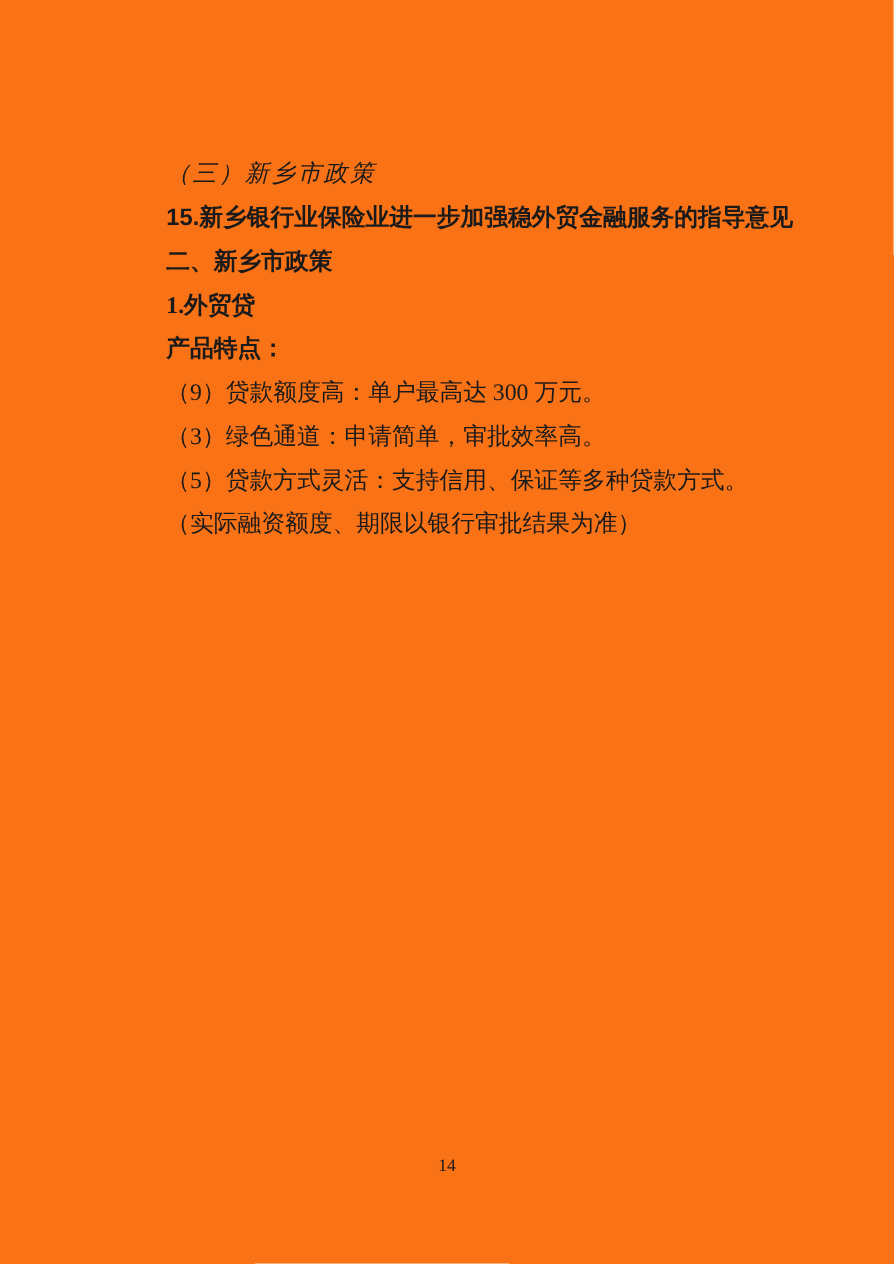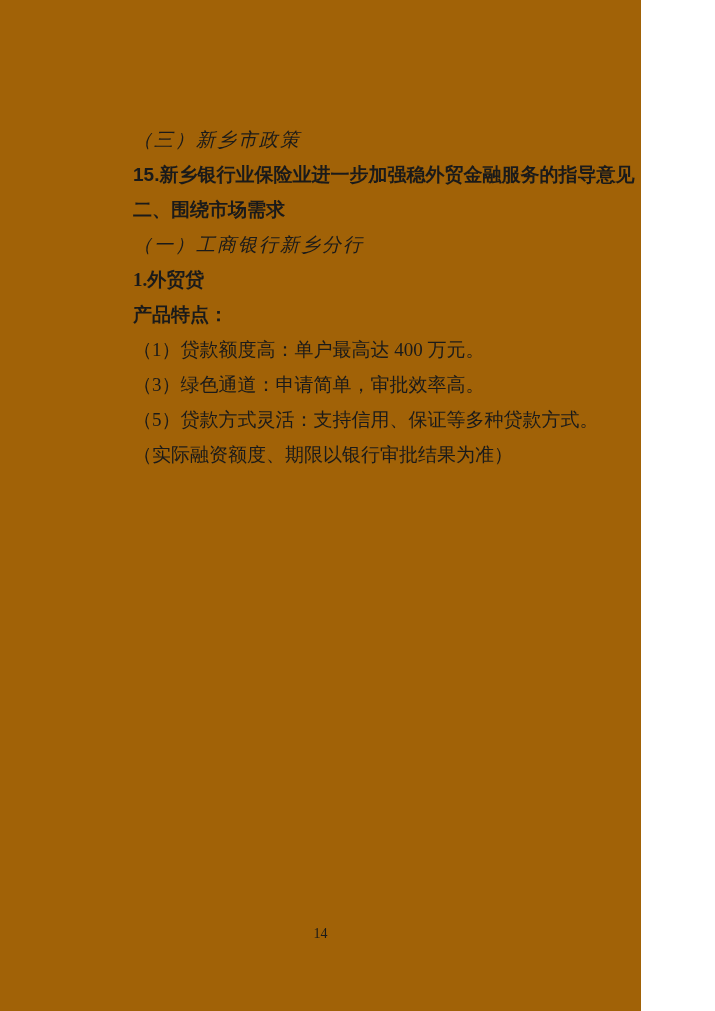--- a/index.html
+++ b/index.html
@@ -2,23 +2,23 @@
 <html><head>
 <meta charset="utf-8">
 <style>
   html, body {
     margin: 0;
     padding: 0;
     background: #ffffff;
   }
   .page {
     position: relative;
-    width: 641px;
+    width: 715px;
     height: 1011px;
-    background: #a16207;
+    background: #f97316;
     color: #1a1a1a;
     font-family: "Liberation Serif", "DejaVu Serif", serif;
     overflow: hidden;
   }
   .content {
     position: absolute;
     left: 95px;
     top: 122px;
     width: 548px;
   }
@@ -65,30 +65,29 @@
 <body>
 
 <div class="page">
   <div class="content">
 
     <p class="kaiti">（三）新乡市政策</p>
 
     <p class="hei big body-p">15.新乡银行业保险业进一步加强稳外贸金融服务的指导意见</p>
 
 
-    <p class="hei">二、围绕市场需求</p>
+    <p class="hei">二、新乡市政策</p>
 
-    <p class="kaiti">（一）工商银行新乡分行</p>
 
     <p class="bold">1.外贸贷</p>
 
 
     <p class="bold">产品特点：</p>
 
-    <p class="body-p">（1）贷款额度高：单户最高达 400 万元。</p>
+    <p class="body-p">（9）贷款额度高：单户最高达 300 万元。</p>
     <p class="body-p">（3）绿色通道：申请简单，审批效率高。</p>
     <p class="body-p">（5）贷款方式灵活：支持信用、保证等多种贷款方式。</p>
 
     <p class="body-p">（实际融资额度、期限以银行审批结果为准）</p>
 
   </div>
 
   <div class="pagenum">14</div>
 </div>
 

